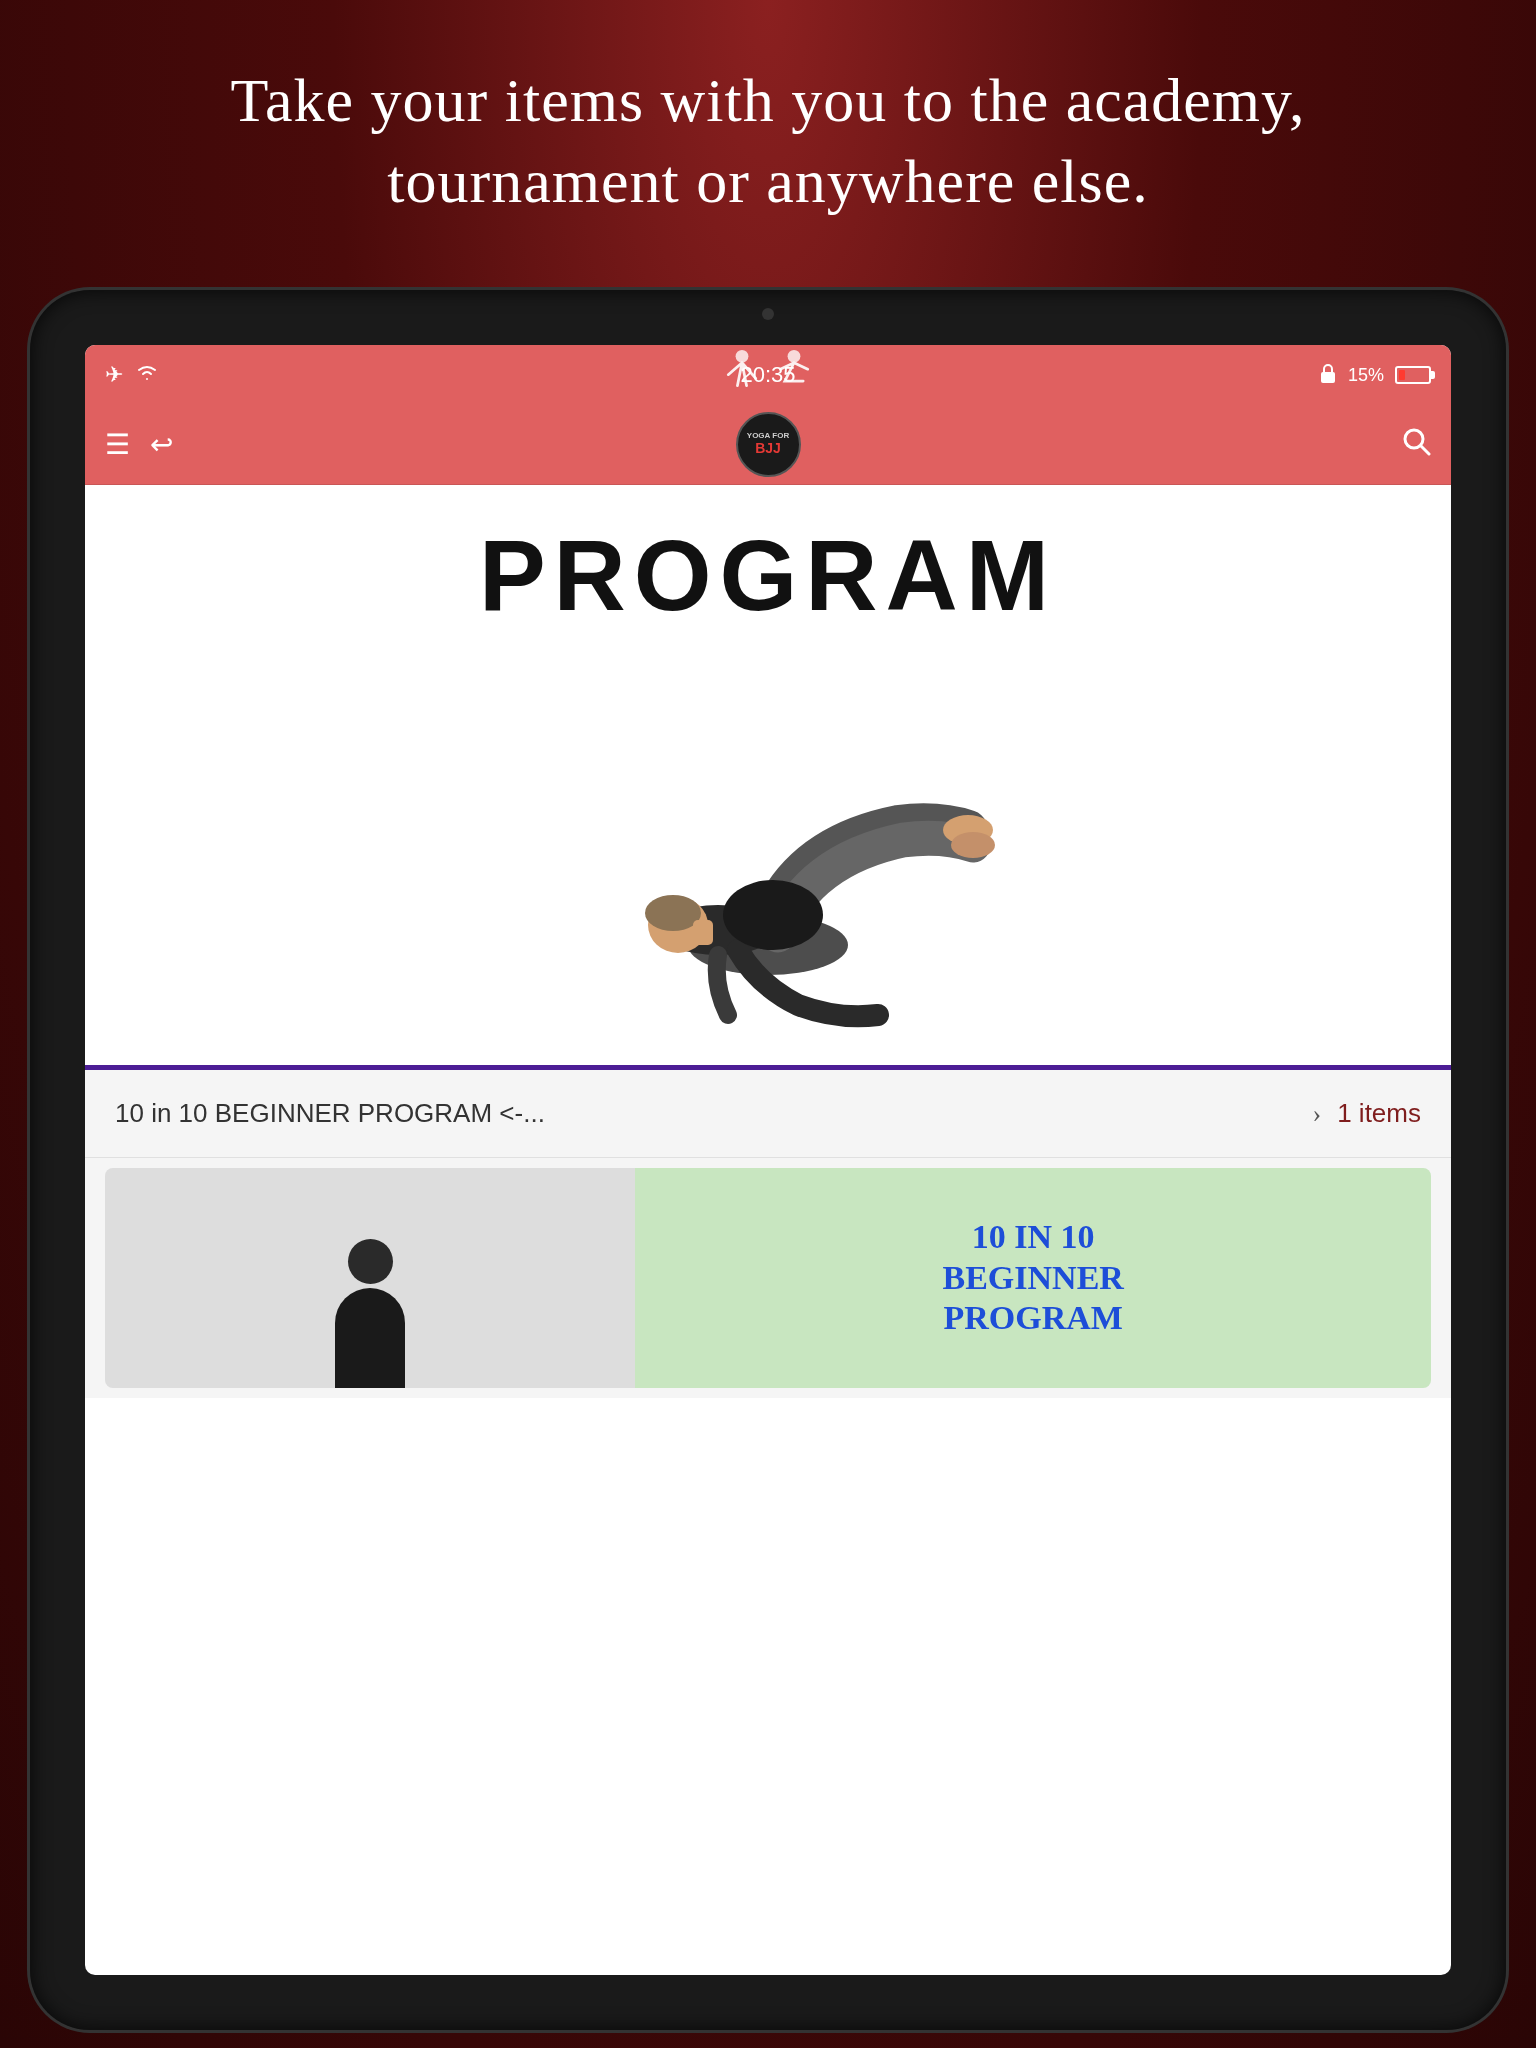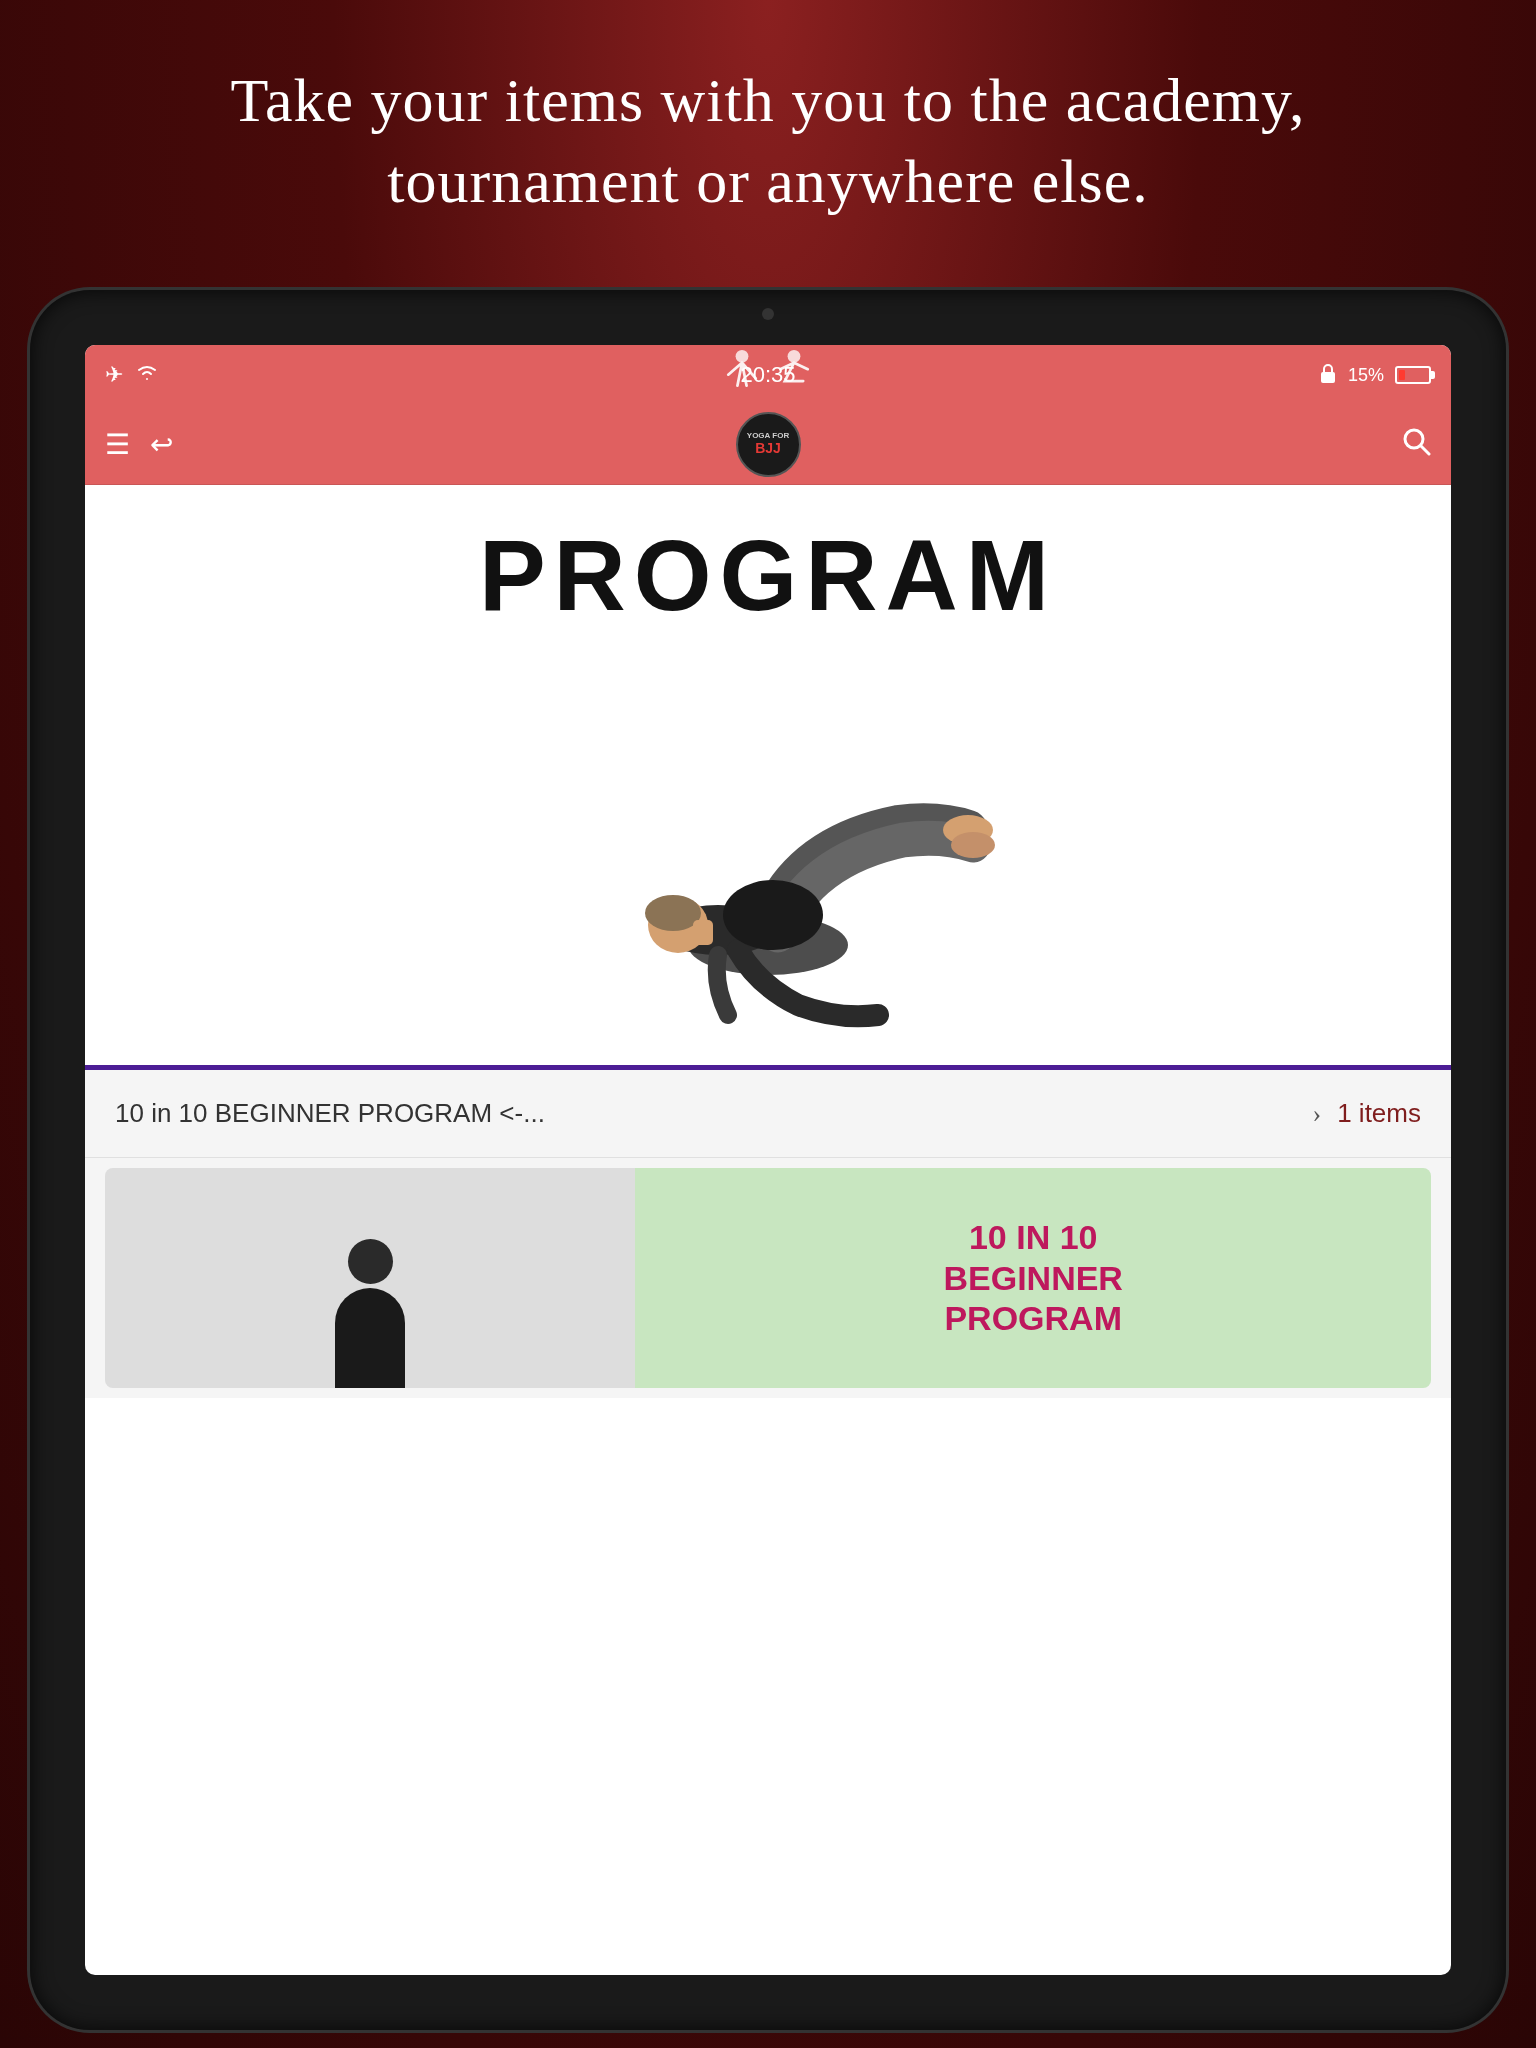--- a/index.html
+++ b/index.html
@@ -305,24 +305,24 @@
     .card-text-area {
       width: 60%;
       background: #c8e6c0;
       display: flex;
       align-items: center;
       justify-content: center;
       padding: 20px;
     }
 
     .card-program-title {
-      font-family: Liberation Sans, sans-serif;
+      font-family: Liberation Serif, serif;
       font-size: 34px;
       font-weight: 900;
-      color: #be185d;
+      color: #1d4ed8;
       text-align: center;
       line-height: 1.2;
     }
 
     
     .person-silhouette {
       position: absolute;
       bottom: 0;
       left: 50%;
       transform: translateX(-50%);

